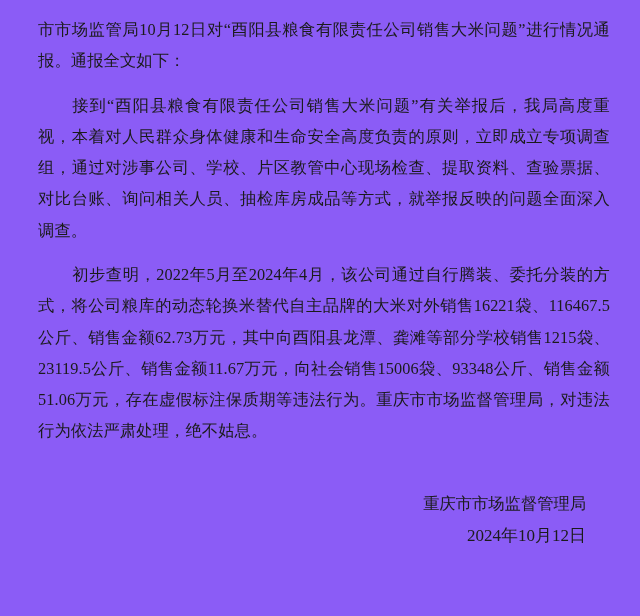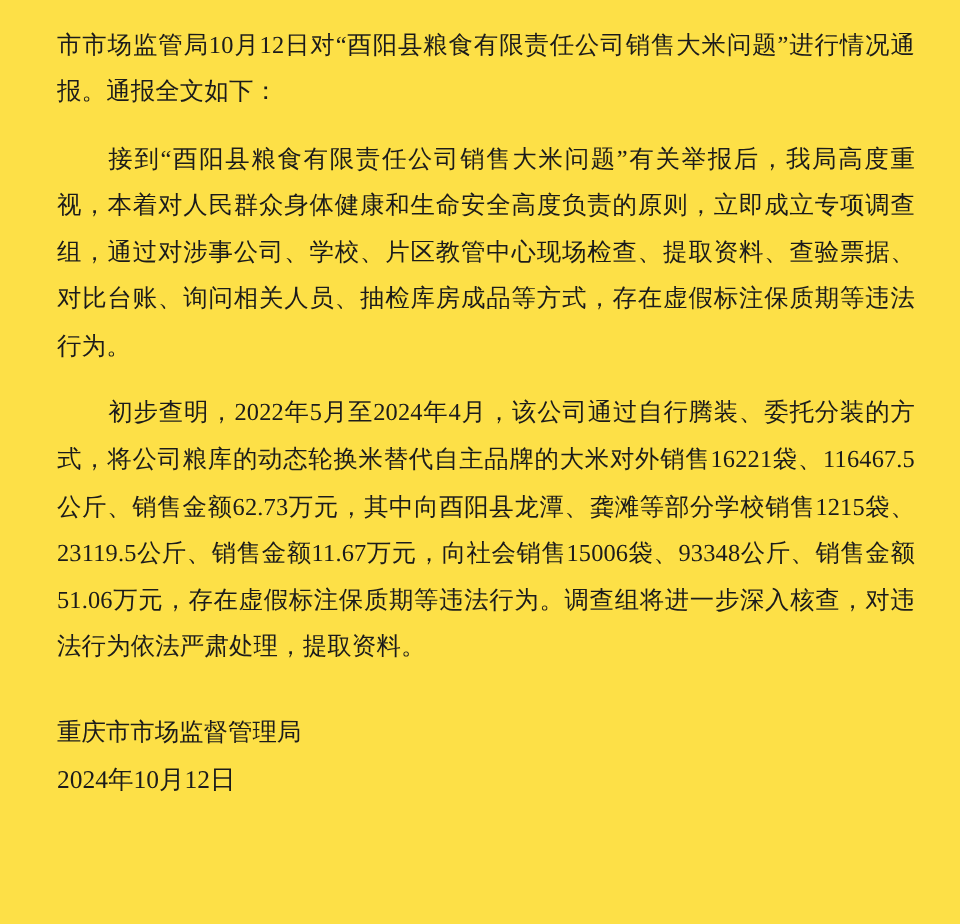--- a/index.html
+++ b/index.html
@@ -12,59 +12,60 @@
     background: #f7f7f5;
     font-family: "Liberation Serif", "DejaVu Serif", serif;
     overflow: hidden;
   }
   .page {
     position: relative;
     width: 640px;
     height: 616px;
     box-sizing: border-box;
     padding: 14px 30px 10px 38px;
-    background: #fde047;
+    background: #8b5cf6;
   }
   .para {
     font-size: 16.3px;
     line-height: 1.92;
     color: #1b1b1b;
     text-align: justify;
     text-justify: inter-ideograph;
     margin: 0 0 13px 0;
     letter-spacing: 0.1px;
   }
   .indent {
     text-indent: 2.1em;
   }
   .sign-block {
-    margin-top: 26px;
+    margin-top: 42px;
+    text-align: right;
     padding-right: 24px;
   }
   .sign-line {
     font-size: 16.3px;
     line-height: 1.9;
     color: #1b1b1b;
   }
   .date-line {
     font-size: 17px;
     line-height: 1.9;
     color: #1b1b1b;
   }
 </style>
 </head>
 <body>
 
 <div class="page">
 
   <p class="para">市市场监管局10月12日对“酉阳县粮食有限责任公司销售大米问题”进行情况通报。通报全文如下：</p>
 
-  <p class="para indent">接到“酉阳县粮食有限责任公司销售大米问题”有关举报后，我局高度重视，本着对人民群众身体健康和生命安全高度负责的原则，立即成立专项调查组，通过对涉事公司、学校、片区教管中心现场检查、提取资料、查验票据、对比台账、询问相关人员、抽检库房成品等方式，存在虚假标注保质期等违法行为。</p>
+  <p class="para indent">接到“酉阳县粮食有限责任公司销售大米问题”有关举报后，我局高度重视，本着对人民群众身体健康和生命安全高度负责的原则，立即成立专项调查组，通过对涉事公司、学校、片区教管中心现场检查、提取资料、查验票据、对比台账、询问相关人员、抽检库房成品等方式，就举报反映的问题全面深入调查。</p>
 
-  <p class="para indent">初步查明，2022年5月至2024年4月，该公司通过自行腾装、委托分装的方式，将公司粮库的动态轮换米替代自主品牌的大米对外销售16221袋、116467.5公斤、销售金额62.73万元，其中向酉阳县龙潭、龚滩等部分学校销售1215袋、23119.5公斤、销售金额11.67万元，向社会销售15006袋、93348公斤、销售金额51.06万元，存在虚假标注保质期等违法行为。调查组将进一步深入核查，对违法行为依法严肃处理，提取资料。</p>
+  <p class="para indent">初步查明，2022年5月至2024年4月，该公司通过自行腾装、委托分装的方式，将公司粮库的动态轮换米替代自主品牌的大米对外销售16221袋、116467.5公斤、销售金额62.73万元，其中向酉阳县龙潭、龚滩等部分学校销售1215袋、23119.5公斤、销售金额11.67万元，向社会销售15006袋、93348公斤、销售金额51.06万元，存在虚假标注保质期等违法行为。重庆市市场监督管理局，对违法行为依法严肃处理，绝不姑息。</p>
 
 
   <div class="sign-block">
     <div class="sign-line">重庆市市场监督管理局</div>
     <div class="date-line">2024年10月12日</div>
   </div>
 
 </div>
 
 </body></html>

